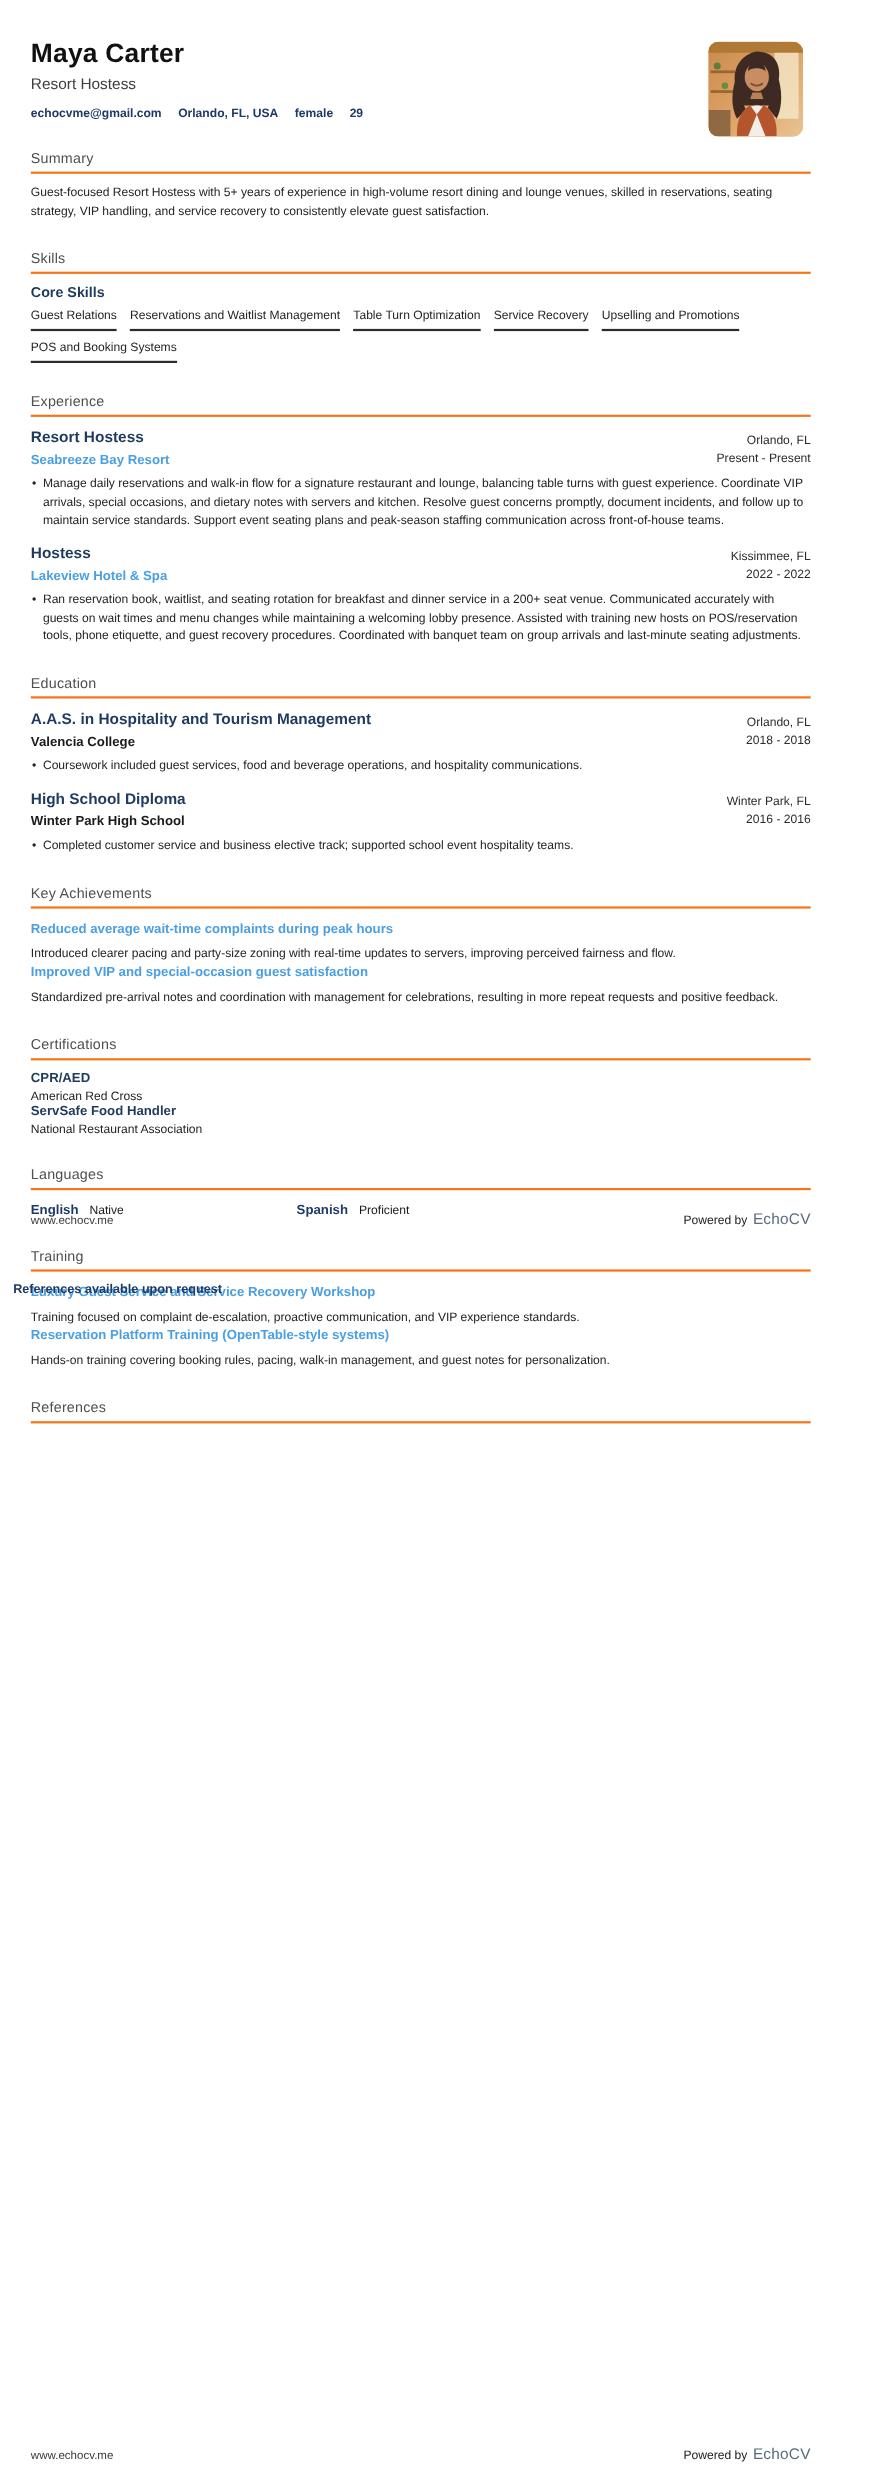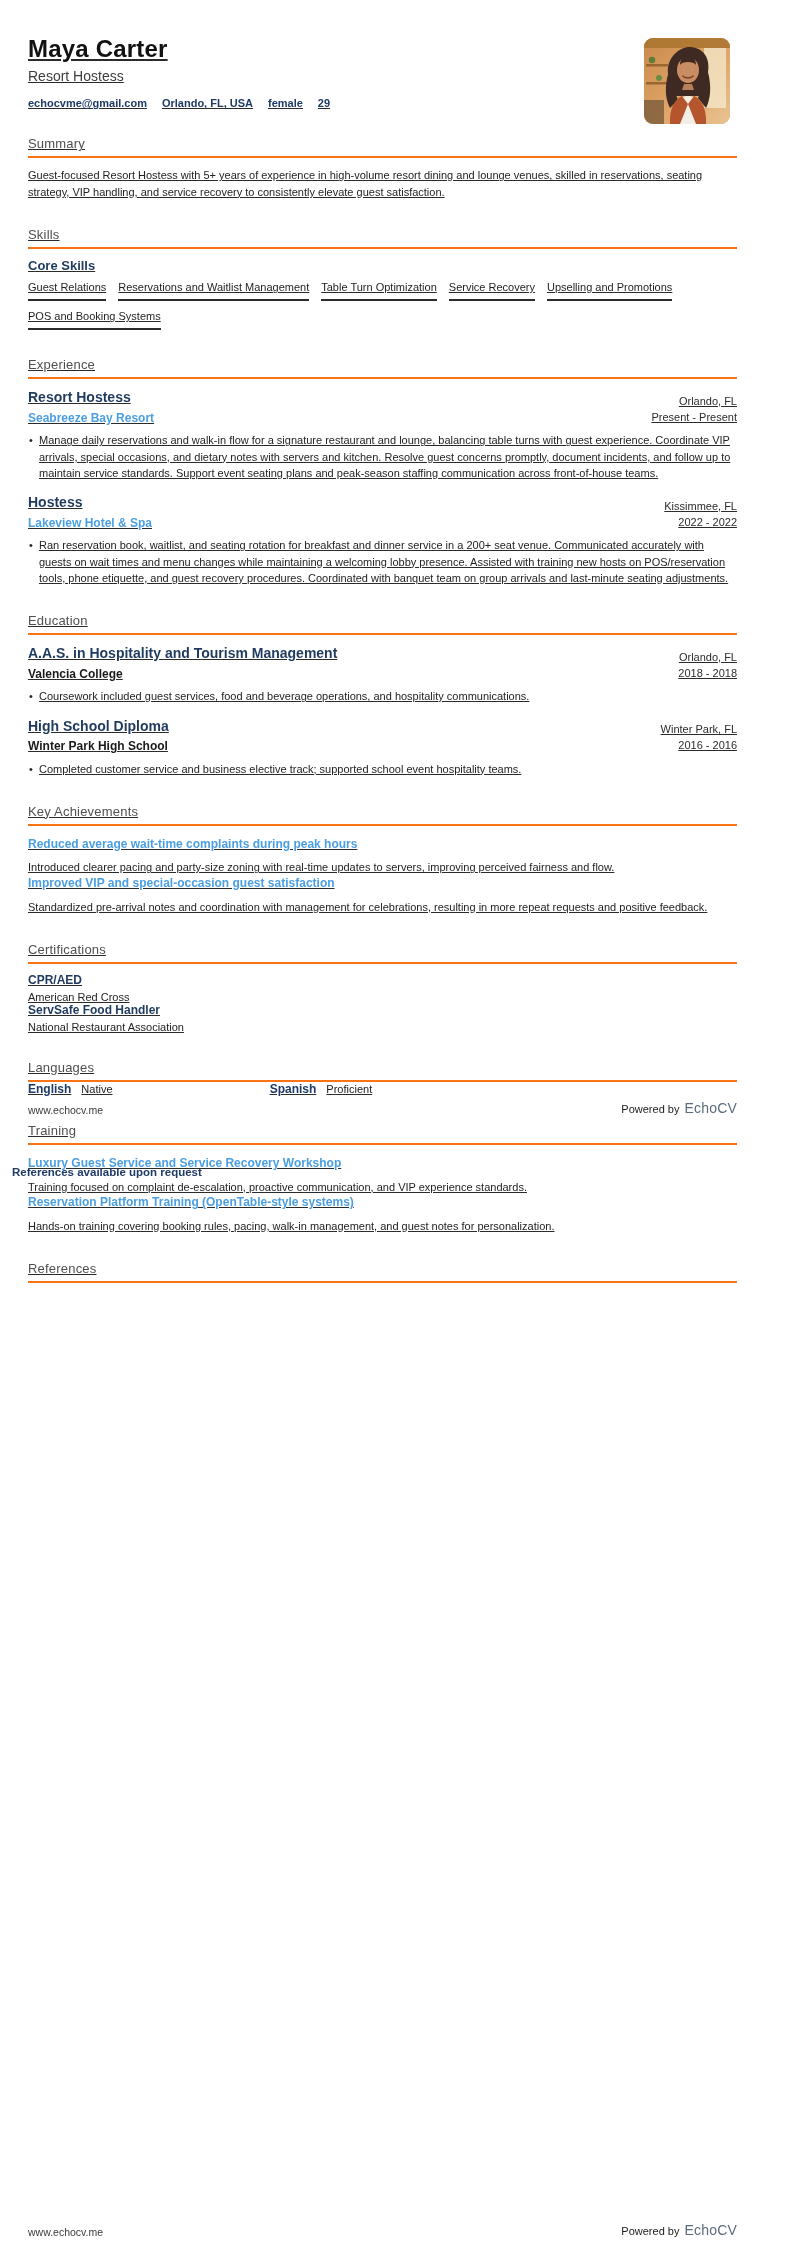--- a/index.html
+++ b/index.html
@@ -2,21 +2,21 @@
 <html><head>
 <meta charset="utf-8">
 <style>
   * { margin: 0; padding: 0; box-sizing: border-box; }
   html, body { background: #ffffff; }
   body {
     width: 794px; height: 2246px; position: relative; overflow: hidden;
     font-family: "Liberation Sans", sans-serif; color: #2b2b2b;
     -webkit-font-smoothing: antialiased;
   }
-  .sheet { position: relative; width: 766px; height: 2246px; background: #fff; text-decoration: underline; }
+  .sheet { position: relative; width: 766px; height: 2246px; background: #fff; }
   .content { padding: 36px 29px 0 28px; }
 
   
   .header { position: relative; }
   .name { font-size: 24px; font-weight: 700; color: #111111; letter-spacing: .2px; line-height: 1.1; }
   .job-title { font-size: 14px; color: #3d3d3d; margin-top: 6px; }
   .contact { display: flex; gap: 15px; margin-top: 13px; font-size: 11px; font-weight: 600; color: #1e3a66; }
   .photo {
     position: absolute; top: 2px; right: 7px; width: 86px; height: 86px;
     border-radius: 9px; overflow: hidden; background: #d9a15e;
@@ -47,21 +47,21 @@
   .bullet::before { content: "\2022"; position: absolute; left: 1px; top: 0; color: #232323; }
 
   
   .two-col { display: grid; grid-template-columns: 1fr; column-gap: 26px; margin-top: 11px; }
   .blue-title { font-size: 12px; font-weight: 700; color: #4a9fe3; line-height: 1.3; }
   .col-text { font-size: 11px; line-height: 1.5; color: #232323; margin-top: 7px; }
   .cert-name { font-size: 12px; font-weight: 700; color: #1e3a5f; }
   .cert-issuer { font-size: 11px; color: #232323; margin-top: 4px; }
 
   
-  .lang-grid { display: grid; grid-template-columns: 1fr 1fr 1fr; column-gap: 16px; }
+  .lang-grid { display: grid; grid-template-columns: 1fr 1fr 1fr; column-gap: 16px; margin-top: 11px; }
   .lang-item { display: flex; align-items: baseline; gap: 10px; }
   .lang-name { font-size: 12px; font-weight: 700; color: #1e3a66; }
   .lang-level { font-size: 11px; color: #1a1a1a; }
 
   
   .page-footer { position: absolute; left: 28px; right: 29px; display: flex; justify-content: space-between; align-items: flex-end; }
   .footer-1 { top: 1100px; }
   .footer-2 { top: 2222px; }
   .footer-site { font-size: 10.5px; color: #3a3a3a; text-decoration: none; }
   .powered { display: flex; align-items: baseline; gap: 5px; }

